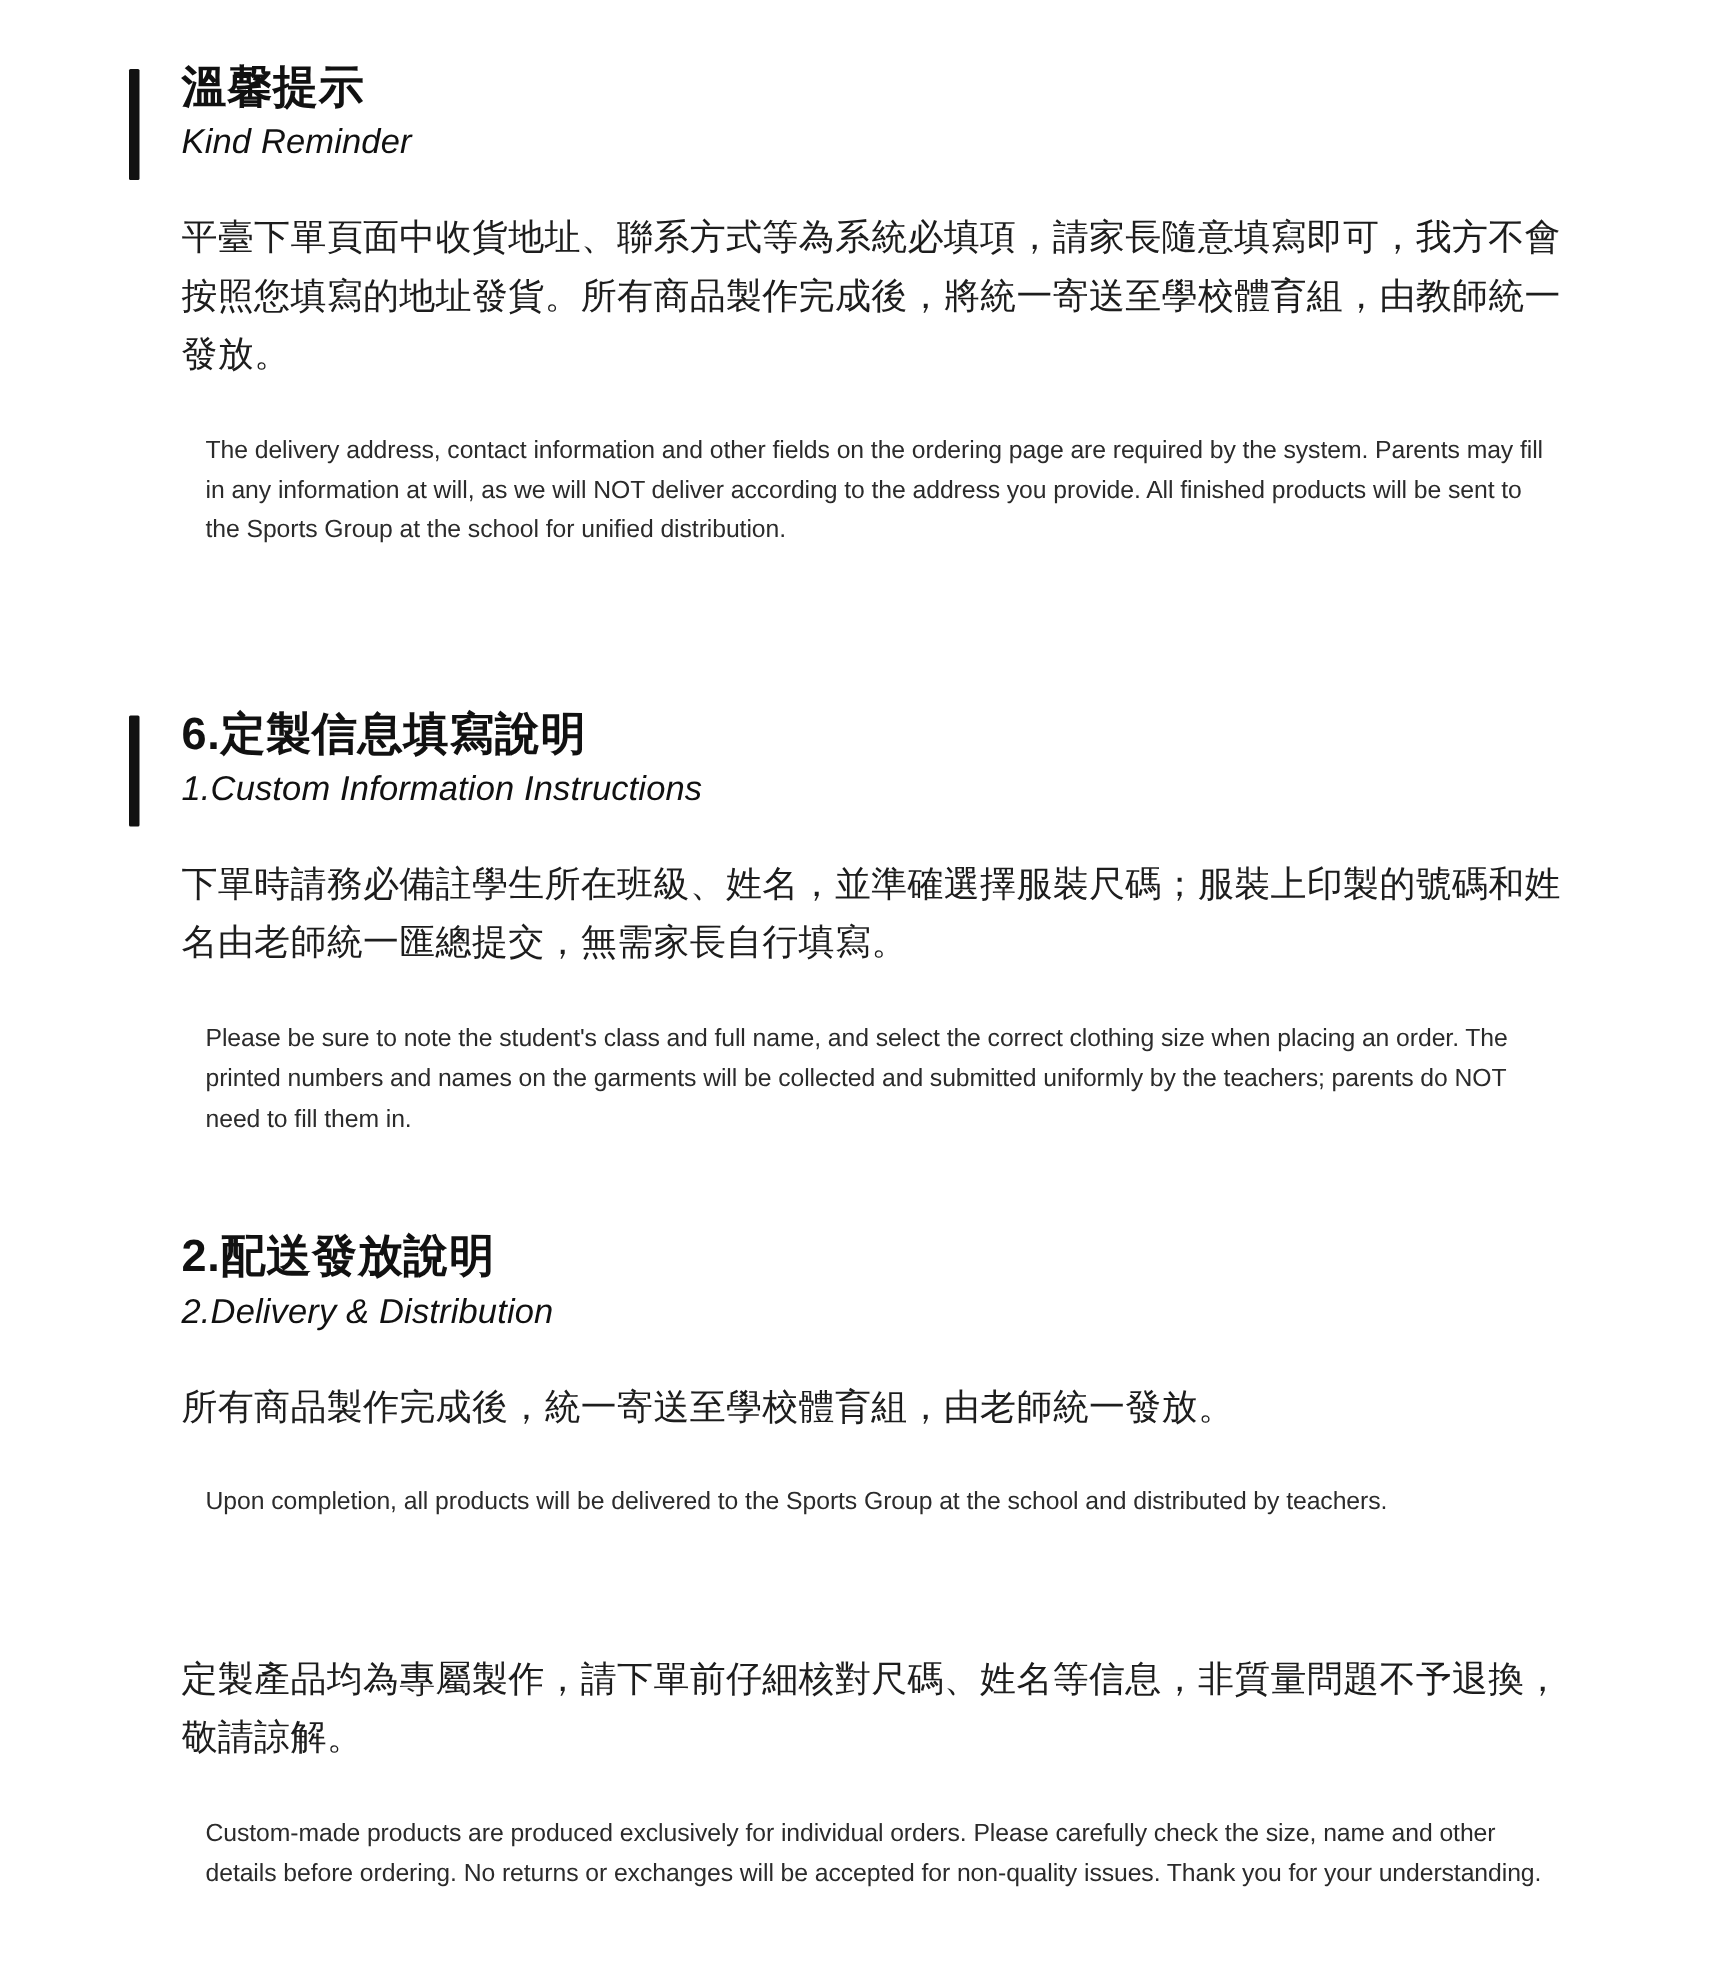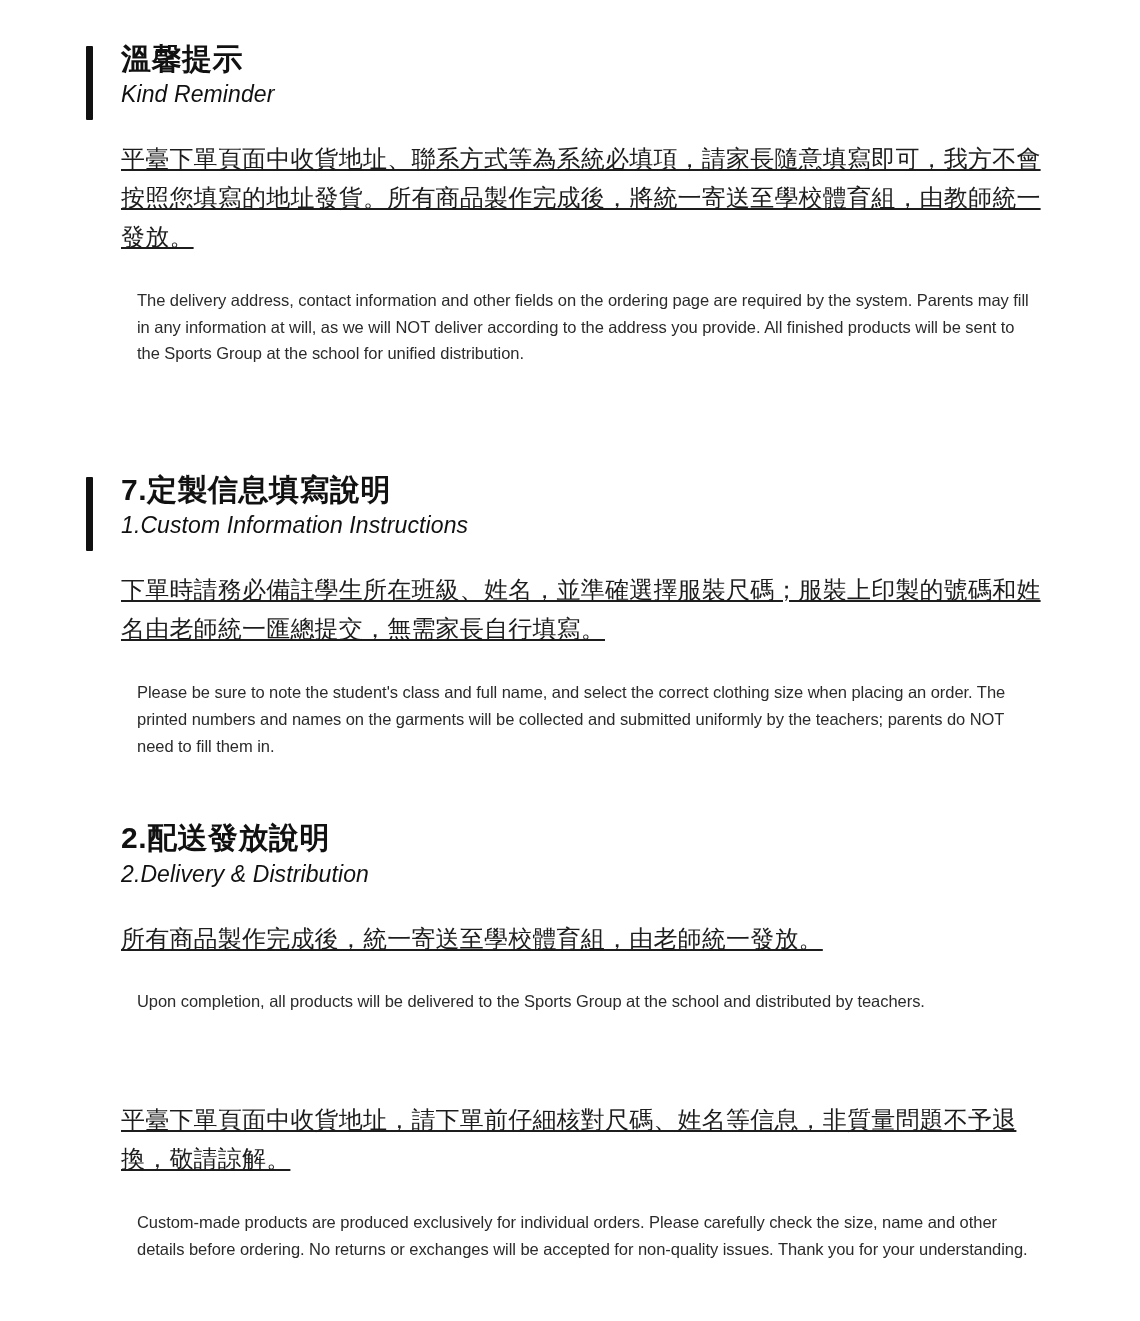--- a/index.html
+++ b/index.html
@@ -58,21 +58,20 @@
     font-style: italic;
   }
 
   
   .p-cn {
     font-size: 24px;
     line-height: 1.62;
     color: #1d1d1d;
     margin: 0;
     letter-spacing: 0.2px;
-    text-decoration: underline;
   }
   .p-en {
     font-size: 16.5px;
     line-height: 1.62;
     color: #2b2b2b;
     margin: 16px;
     letter-spacing: -0.05px;
   }
 
   
@@ -100,21 +99,21 @@
       <div class="gap-b"></div>
       <p class="p-en">The delivery address, contact information and other fields on the ordering page are required by the system. Parents may fill in any information at will, as we will NOT deliver according to the address you provide. All finished products will be sent to the Sports Group at the school for unified distribution.</p>
     </div>
   </div>
 
   <div class="gap-section-lg"></div>
 
   <div class="section">
     <div class="heading-block">
       <span class="bar tall"></span>
-      <p class="h-cn">7.定製信息填寫說明</p>
+      <p class="h-cn">6.定製信息填寫說明</p>
       <p class="h-en">1.Custom Information Instructions</p>
     </div>
     <div class="gap-a"></div>
     <div class="body-indent">
       <p class="p-cn">下單時請務必備註學生所在班級、姓名，並準確選擇服裝尺碼；服裝上印製的號碼和姓名由老師統一匯總提交，無需家長自行填寫。</p>
       <div class="gap-b"></div>
       <p class="p-en">Please be sure to note the student's class and full name, and select the correct clothing size when placing an order. The printed numbers and names on the garments will be collected and submitted uniformly by the teachers; parents do NOT need to fill them in.</p>
     </div>
   </div>
 
@@ -131,19 +130,19 @@
       <div class="gap-b"></div>
       <p class="p-en">Upon completion, all products will be delivered to the Sports Group at the school and distributed by teachers.</p>
     </div>
   </div>
 
   <div class="gap-section-sm"></div>
 
   <div class="section">
     <div class="gap-a"></div>
     <div class="body-indent">
-      <p class="p-cn">平臺下單頁面中收貨地址，請下單前仔細核對尺碼、姓名等信息，非質量問題不予退換，敬請諒解。</p>
+      <p class="p-cn">定製產品均為專屬製作，請下單前仔細核對尺碼、姓名等信息，非質量問題不予退換，敬請諒解。</p>
       <div class="gap-b"></div>
       <p class="p-en">Custom-made products are produced exclusively for individual orders. Please carefully check the size, name and other details before ordering. No returns or exchanges will be accepted for non-quality issues. Thank you for your understanding.</p>
     </div>
   </div>
 
 </div>
 
 </body></html>

